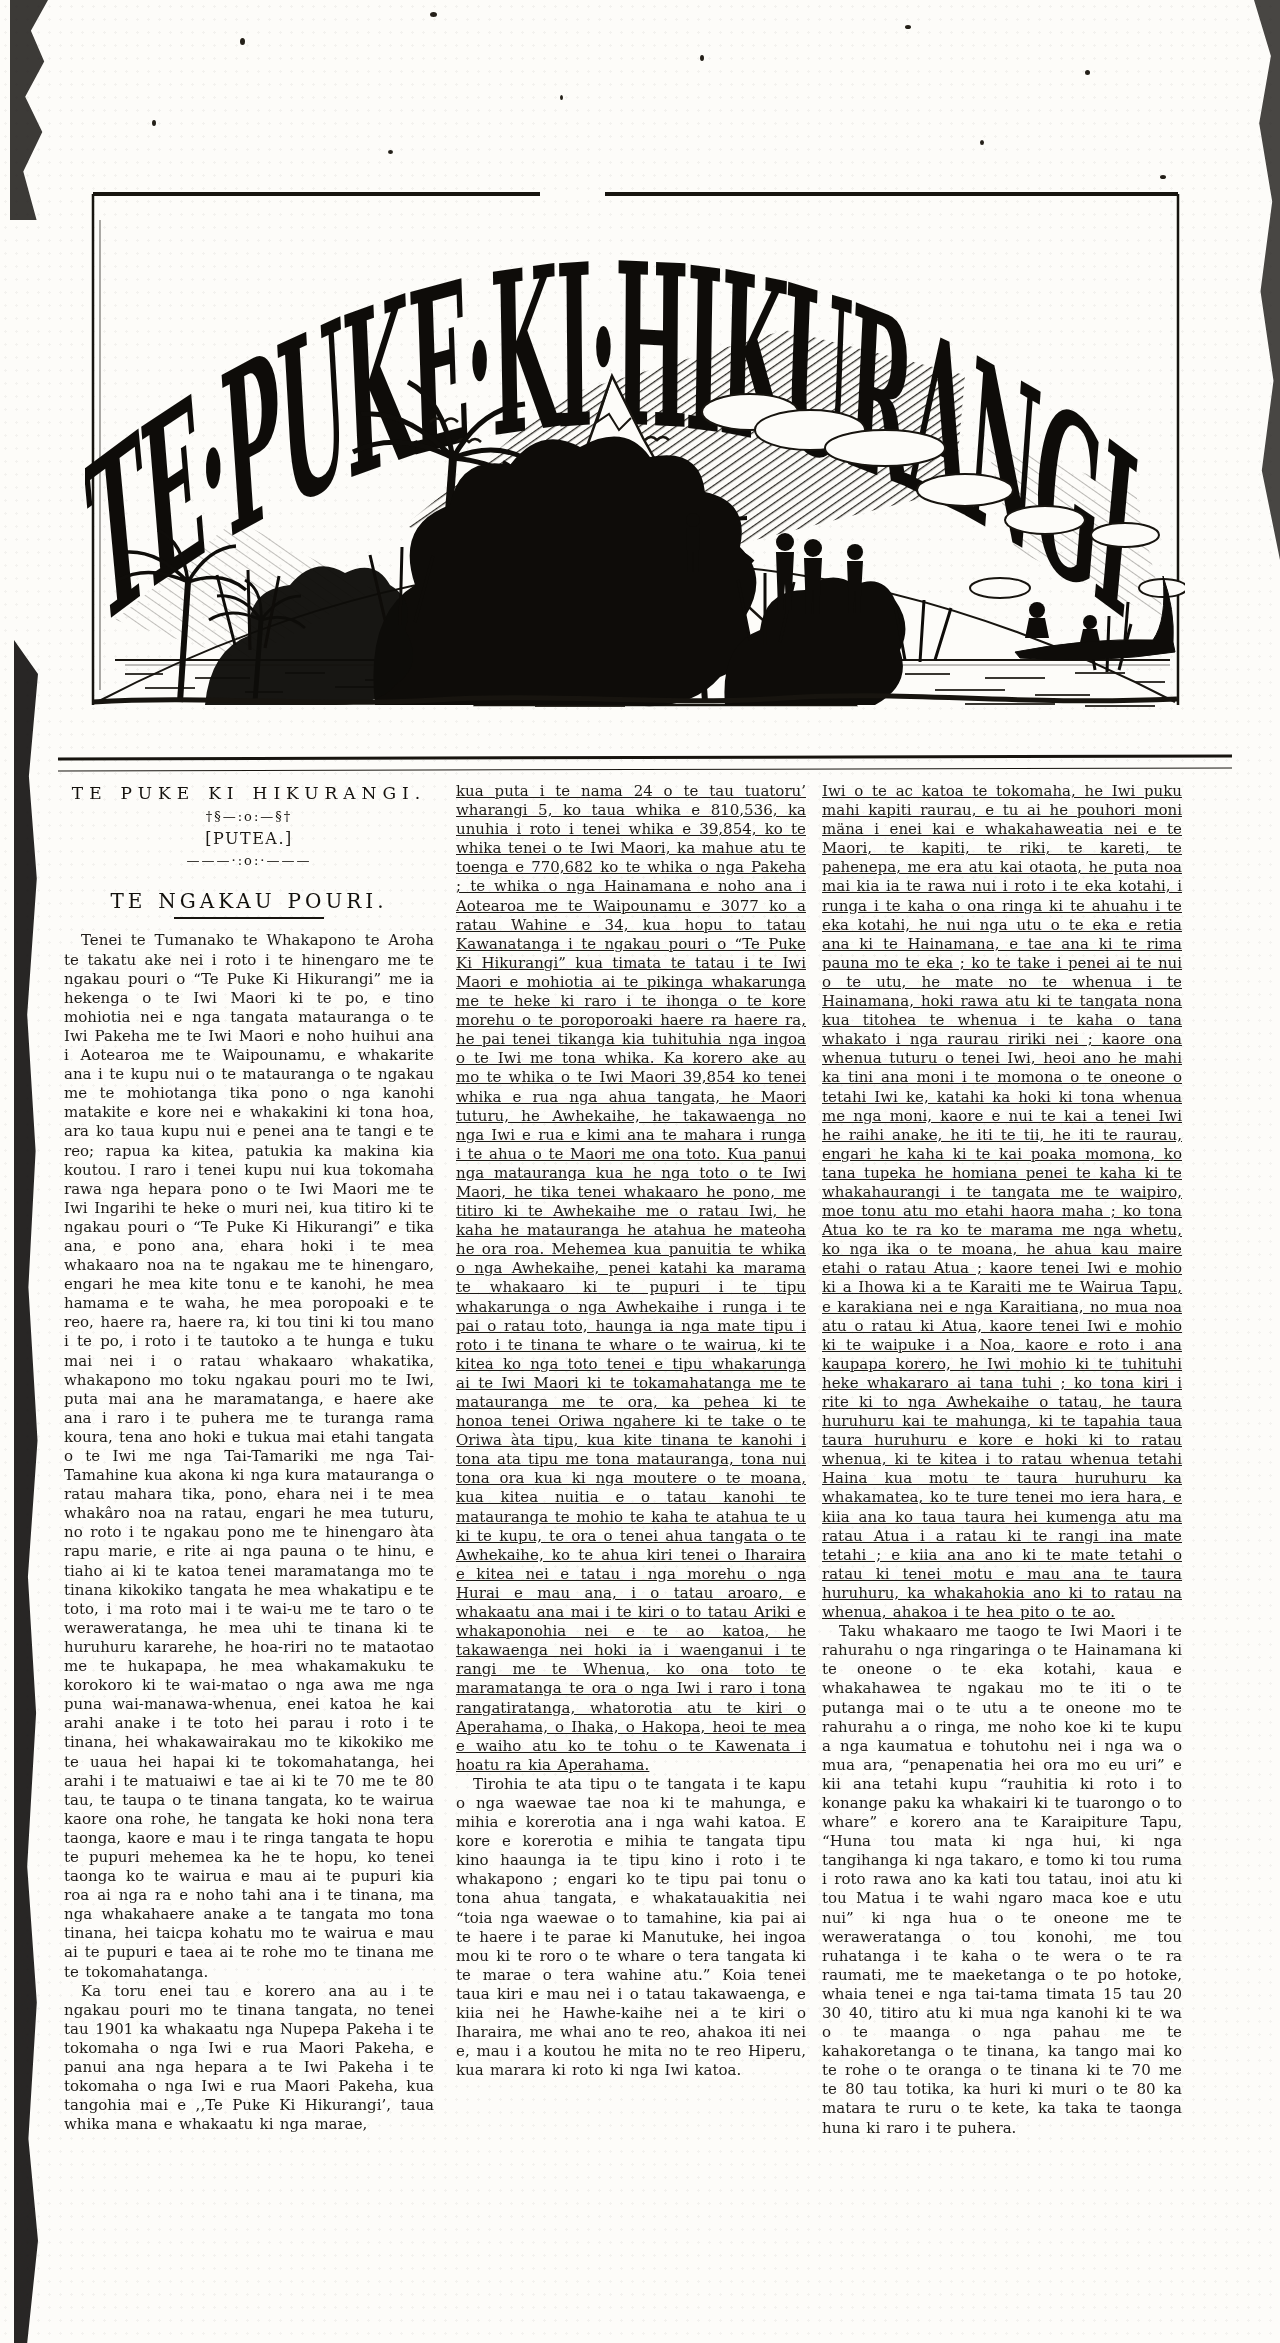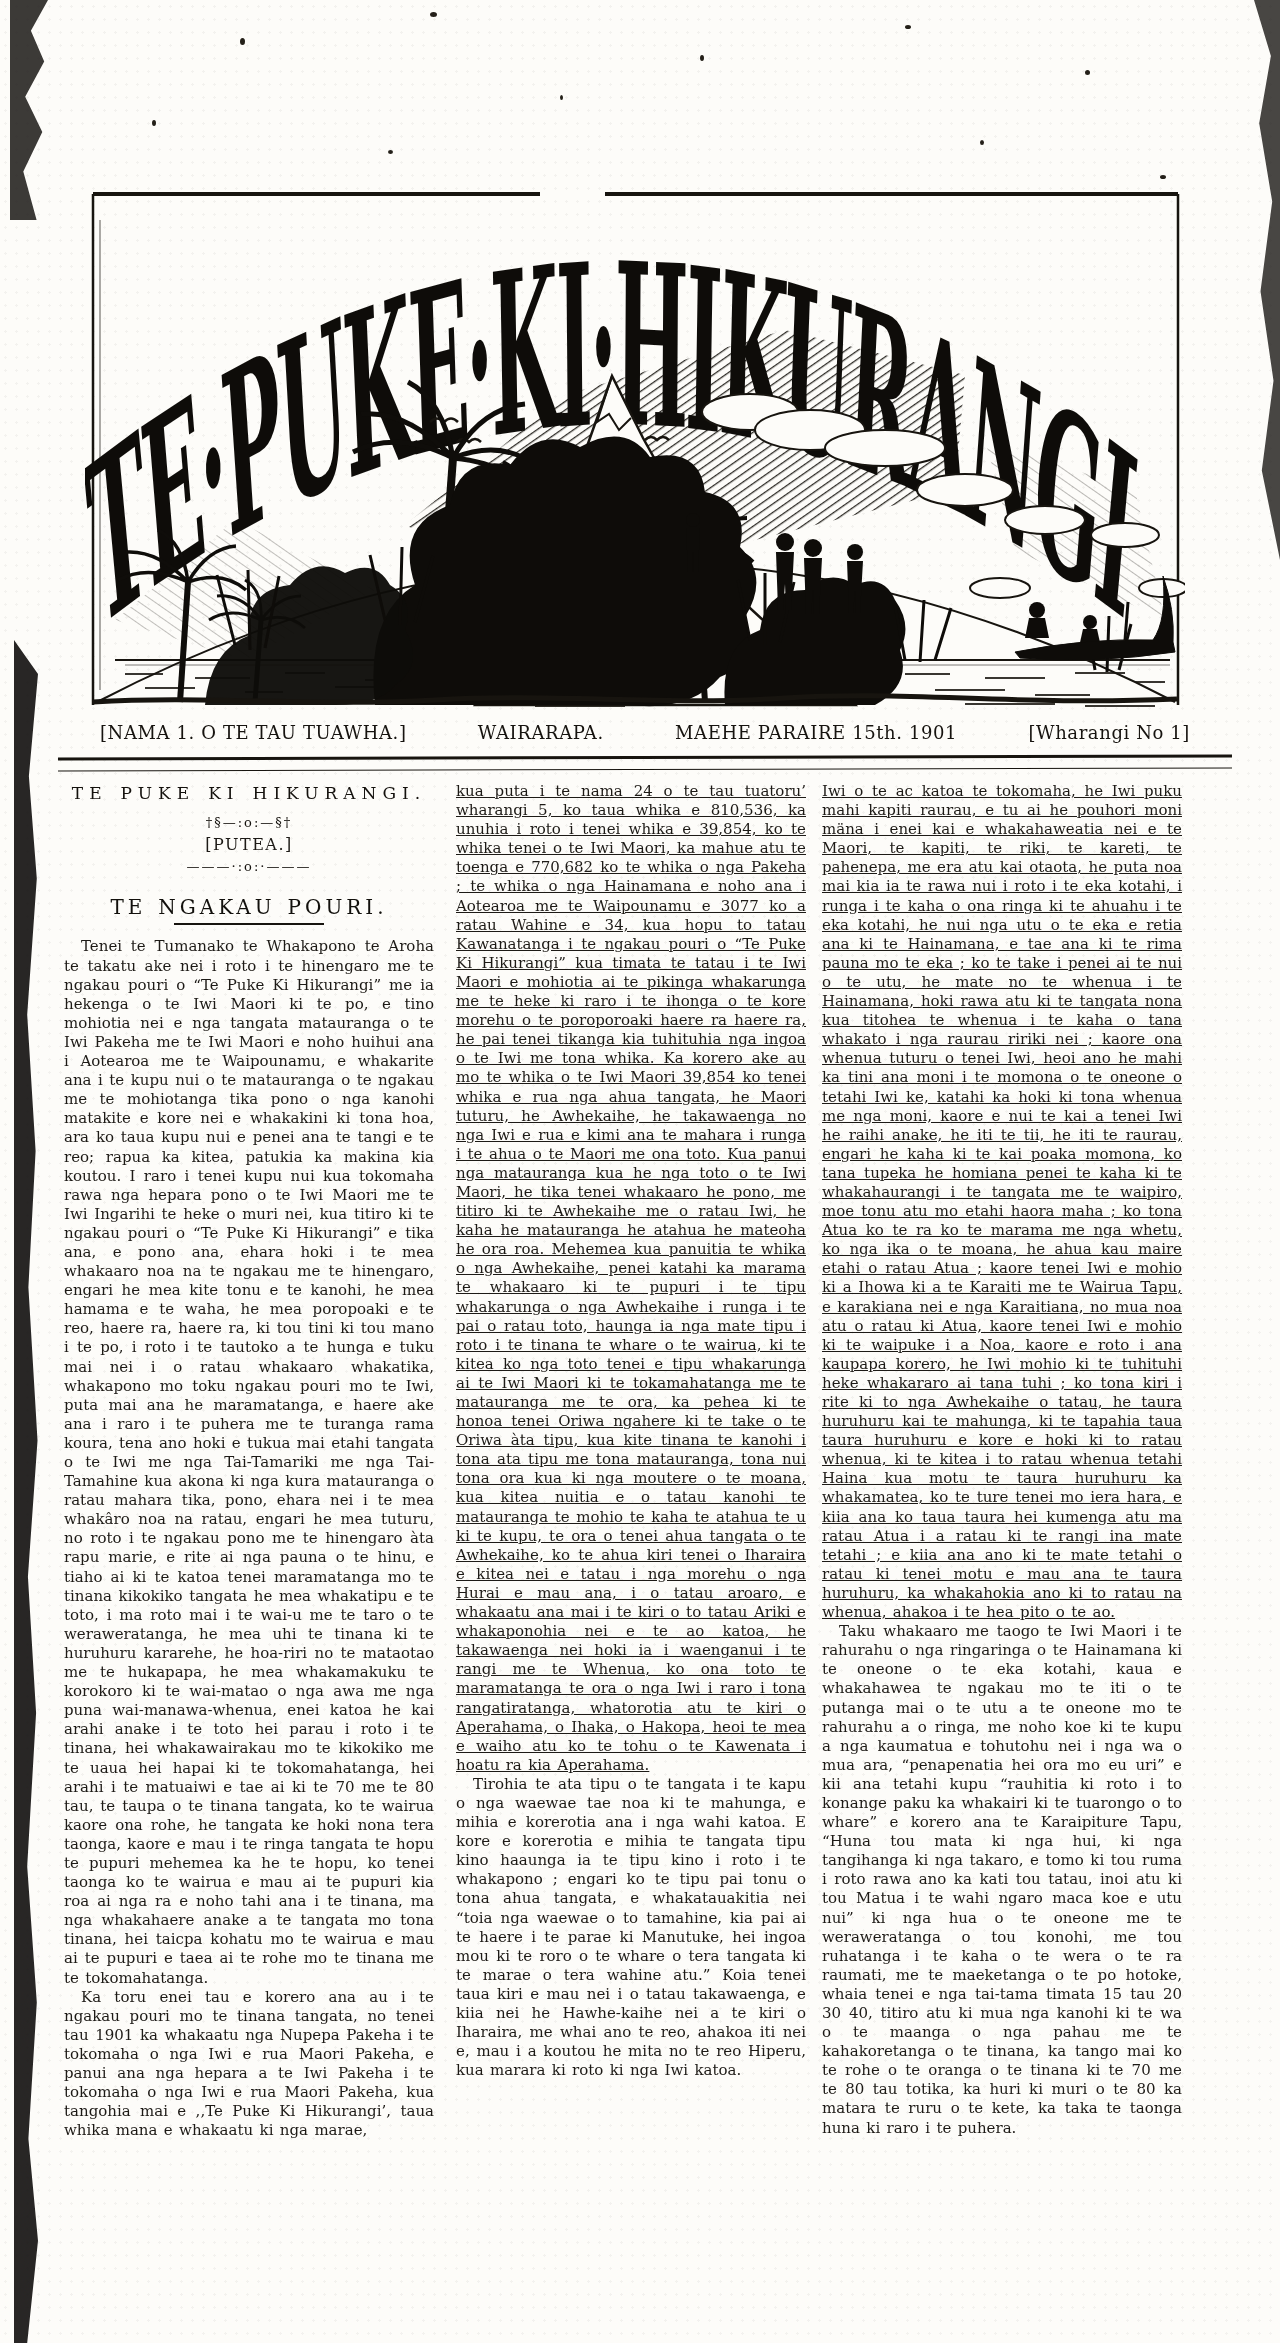--- a/index.html
+++ b/index.html
@@ -58,21 +58,21 @@
     color:#1d1a16;
   }
   .col-1{left:64px;width:370px;}
   .col-2{left:456px;width:350px;}
   .col-3{left:822px;width:360px;}
   .col p{margin:0;text-indent:17px;}
   .col-2 p:first-of-type, .col-3 p:first-of-type{text-indent:0;text-decoration:underline;}
   .head-block{text-align:center;text-indent:0;}
   .head-paper{
     font-size:17px;letter-spacing:6px;font-weight:500;
-    margin:2px 0 10px 0;color:#14110d;white-space:nowrap;
+    margin:2px 0 4px 0;color:#14110d;white-space:nowrap;
   }
   .ornament{font-size:13px;letter-spacing:2px;margin:2px 0;color:#14110d;}
   .head-section{font-size:16px;font-weight:normal;letter-spacing:1.5px;margin:3px 0;}
   .head-article{
     font-size:20px;letter-spacing:4px;font-weight:500;
     margin:22px 0 2px 0;color:#12100c;white-space:nowrap;
   }
   .head-rule{width:150px;height:2px;background:#17140f;margin:6px auto 12px auto;}
 </style>
 </head>
@@ -233,26 +233,20 @@
 
       <g fill="#0e0c09" stroke="#0e0c09">
         <path d="M930,462 Q1000,448 1068,450 Q1082,430 1078,386 Q1090,420 1088,452 L1090,462 Q1010,474 935,468 Z"></path>
         <path d="M1040,450 l3,-38" stroke-width="3" fill="none"></path>
       </g>
 
       <path d="M8,512 C120,505 230,517 350,510 S 580,516 700,508 S 930,516 1092,509" fill="none" stroke="#17140f" stroke-width="5"></path>
     </svg>
   </div>
 
-  <div class="dateline">
-    <span>[NAMA 1.  O TE TAU TUAWHA.]</span>
-    <span>WAIRARAPA.</span>
-    <span>MAEHE PARAIRE 15th. 1901</span>
-    <span>[Wharangi No  1]</span>
-  </div>
   <div class="rule-double"></div>
 
   <div class="col col-1">
     <div class="head-block">
       <div class="head-paper">TE PUKE KI HIKURANGI.</div>
       <div class="ornament">†§—:o:—§†</div>
       <div class="head-section">[PUTEA.]</div>
       <div class="ornament">———·:o:·———</div>
       <div class="head-article">TE NGAKAU POURI.</div>
       <div class="head-rule"></div>

